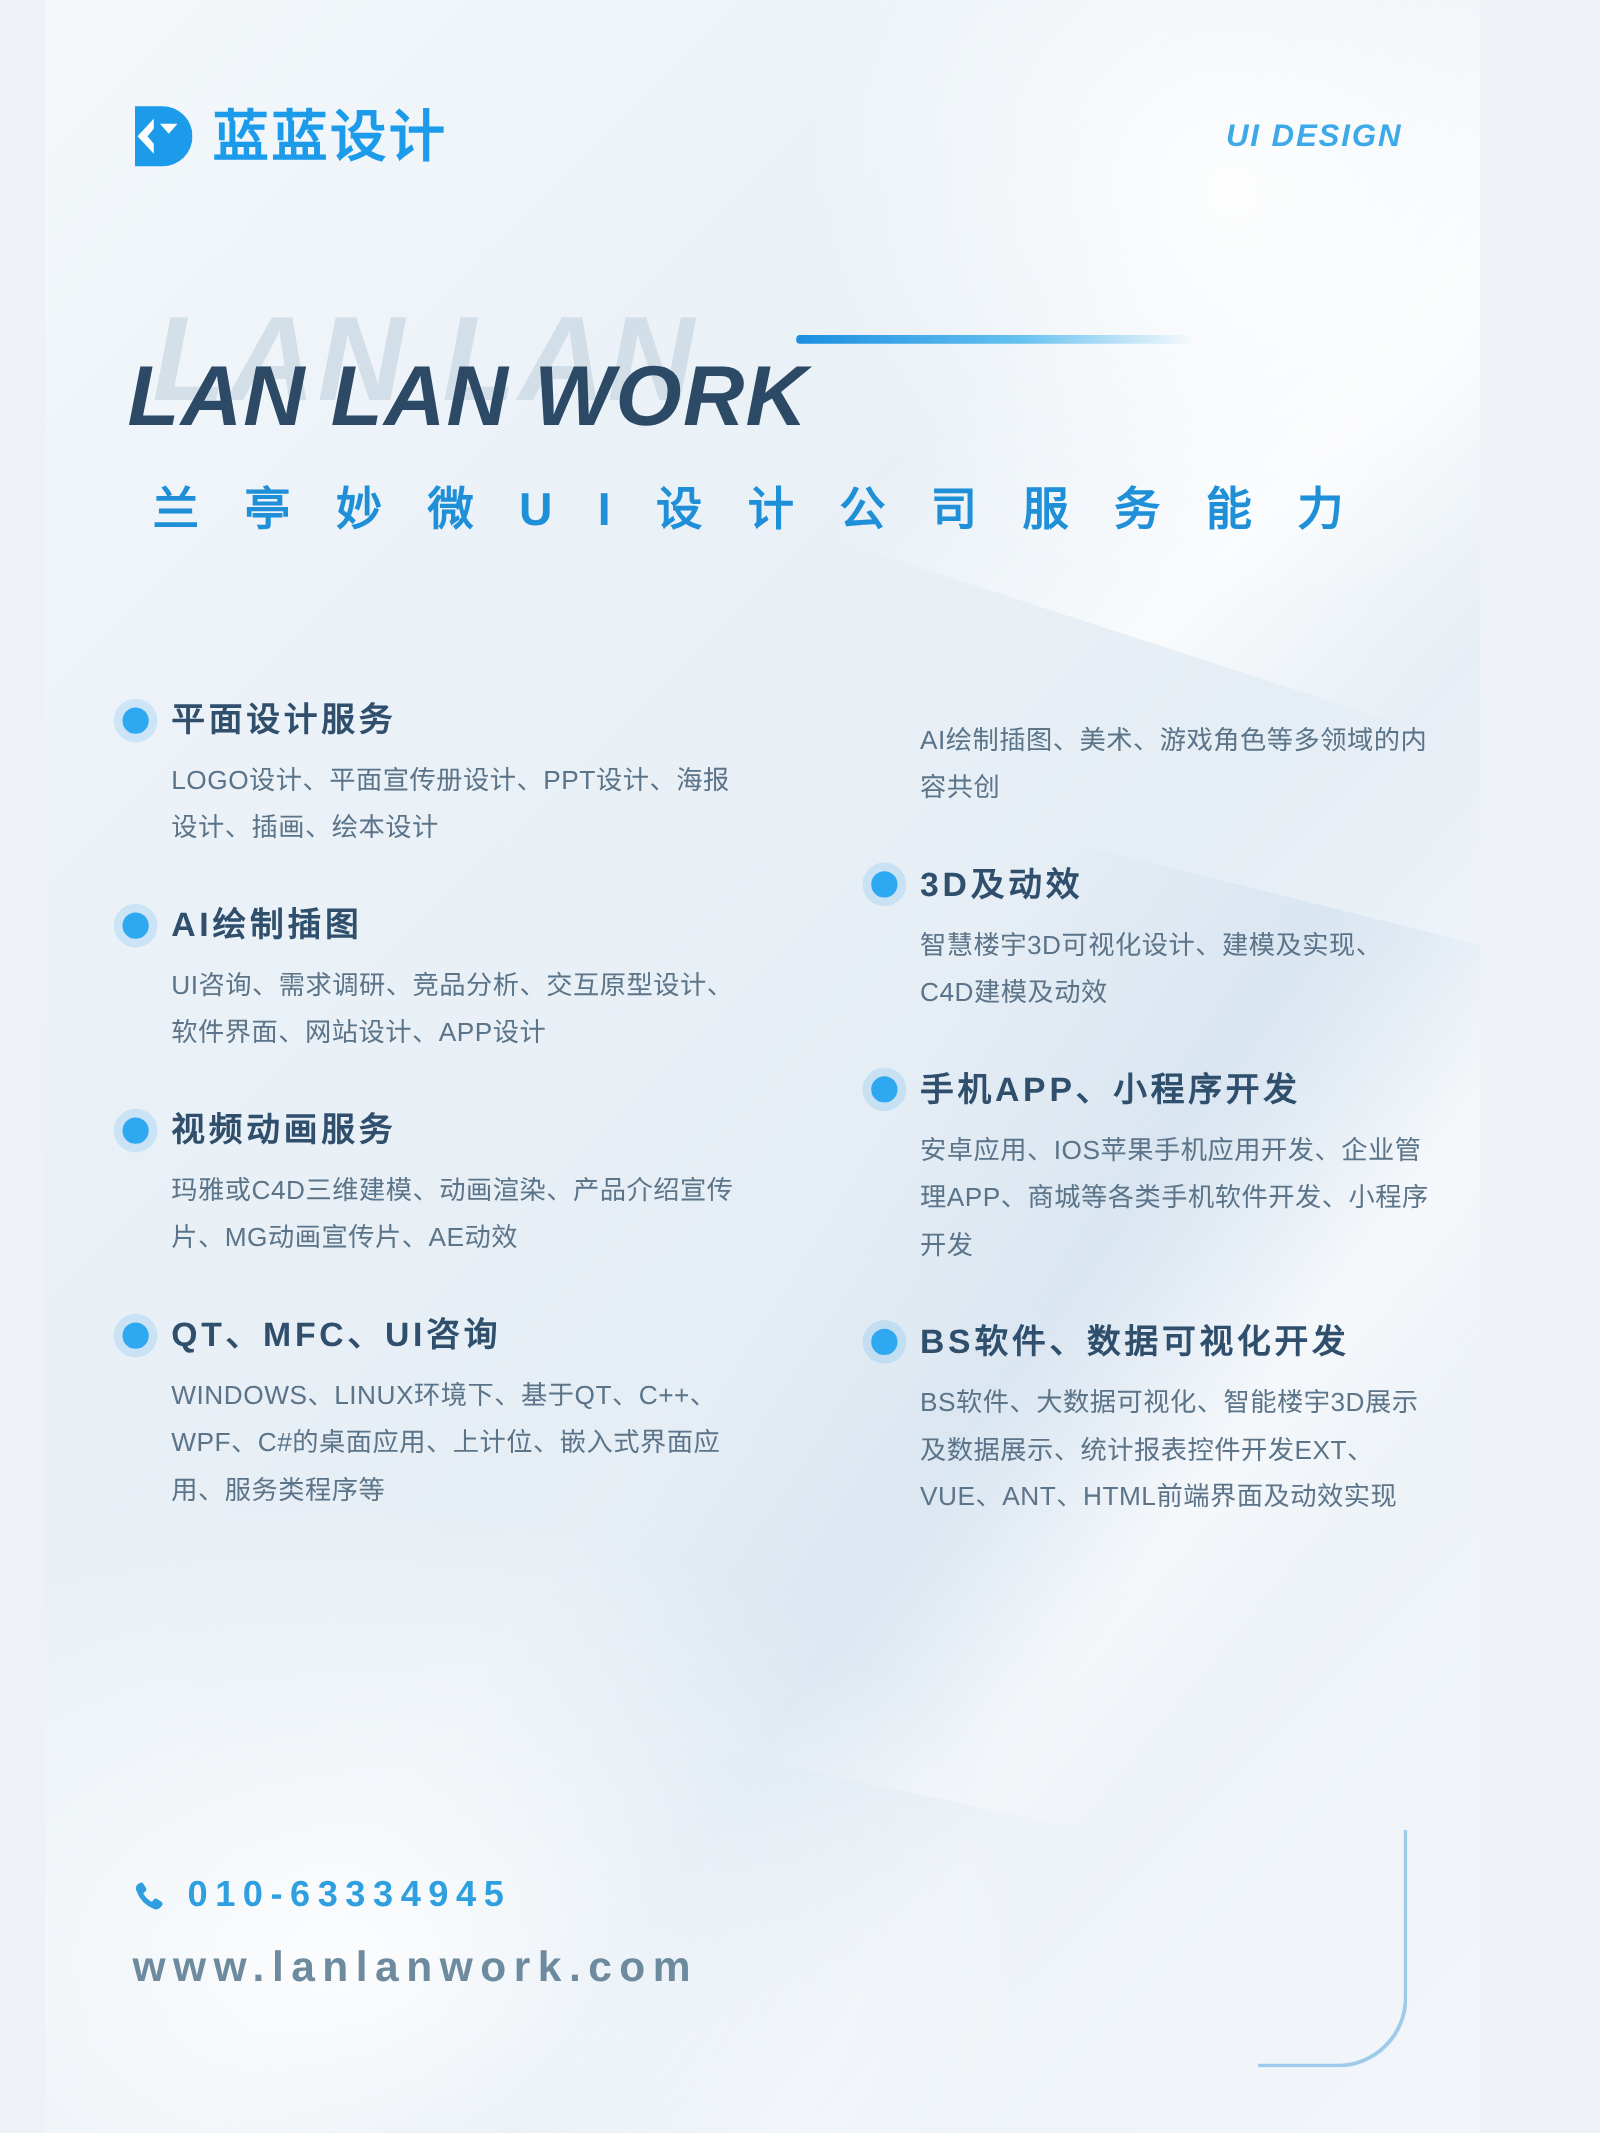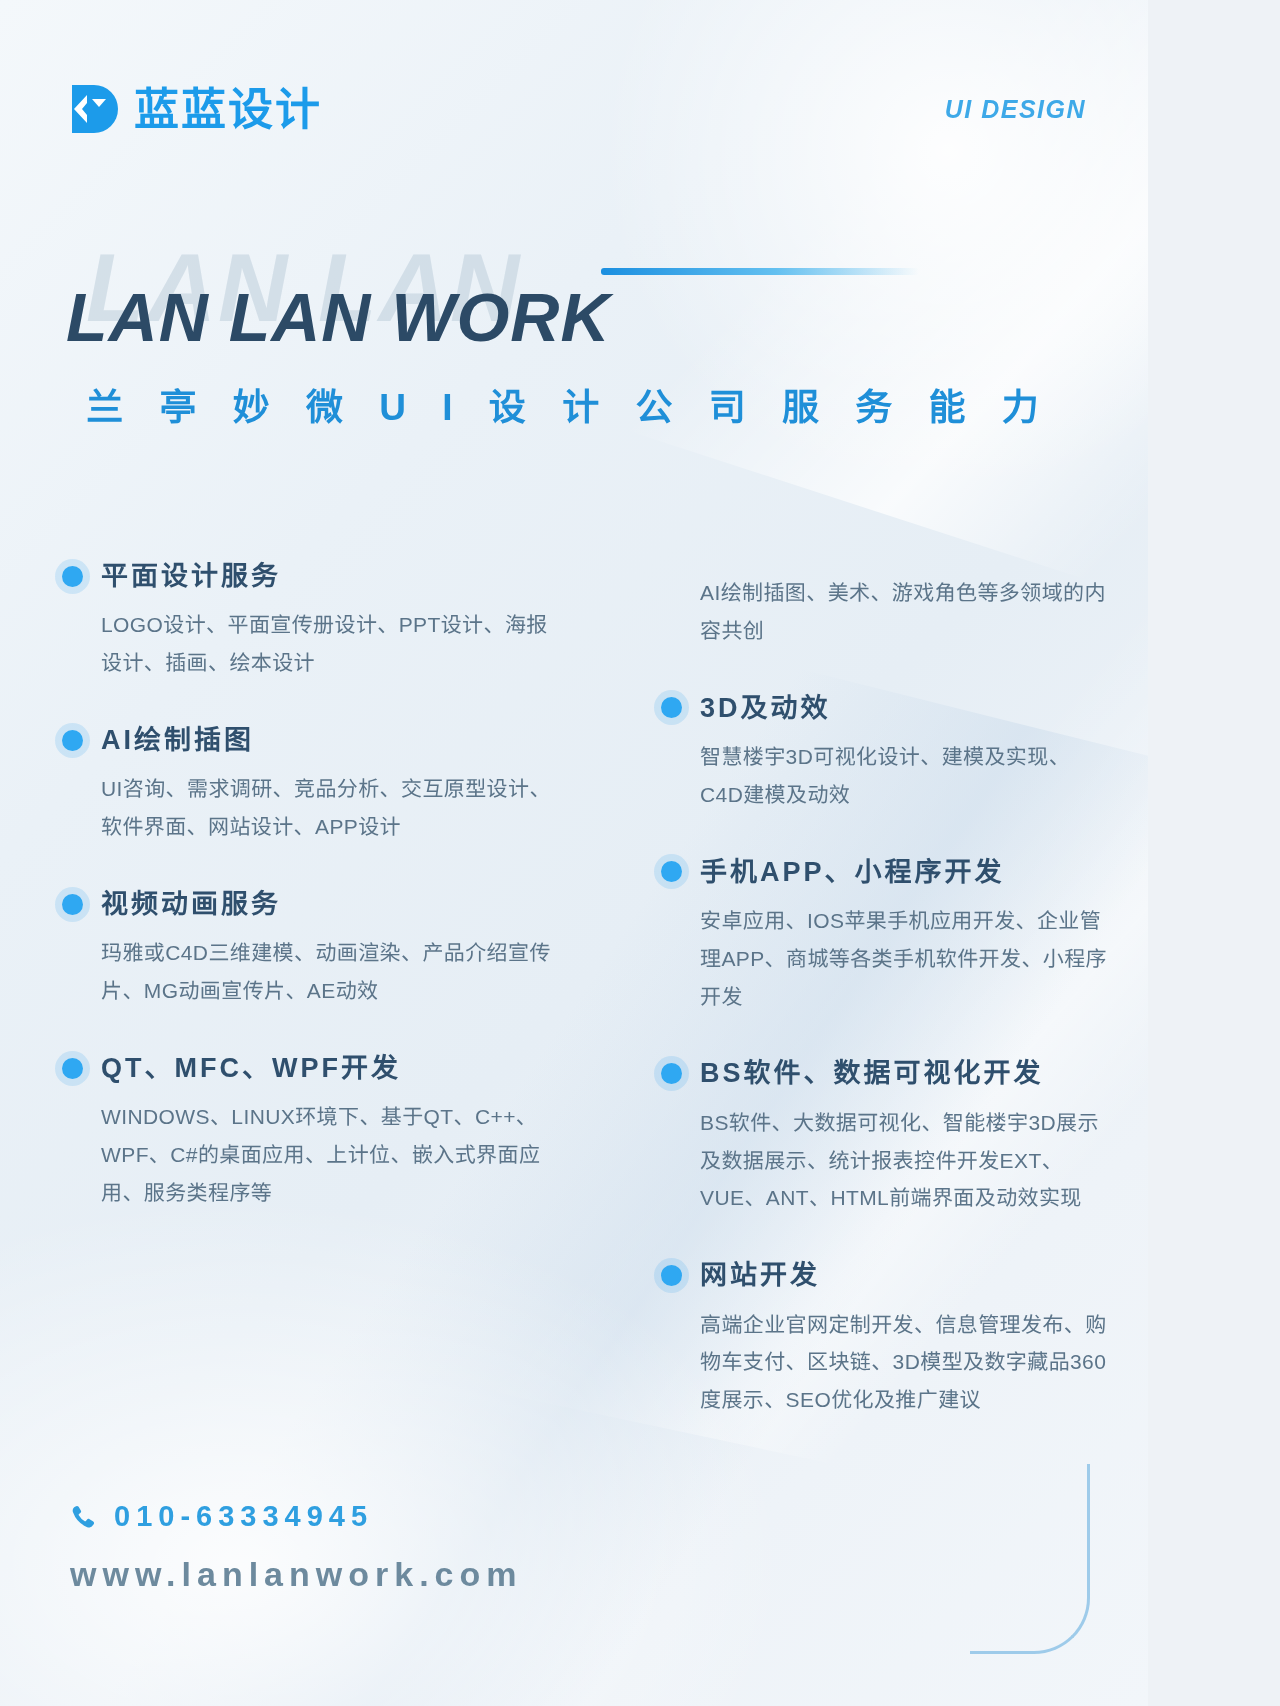--- a/index.html
+++ b/index.html
@@ -15,20 +15,21 @@
     overflow: hidden;
   }
 
   .poster {
     position: relative;
     width: 1148px;
     height: 1706px;
     background:
       linear-gradient(135deg, #f4f8fb 0%, #eaf1f7 30%, #e6eef5 55%, #eef3f8 80%, #f2f6fa 100%);
     overflow: hidden;
+    margin-left: 36px;
   }
 
   
   .streak {
     position: absolute;
     pointer-events: none;
   }
   .streak-1 {
     top: -300px; left: 520px;
     width: 1400px; height: 900px;
@@ -300,21 +301,21 @@
           <span class="dot"></span>
           <span class="service-title">视频动画服务</span>
         </div>
         <div class="service-desc">玛雅或C4D三维建模、动画渲染、产品介绍宣传片、MG动画宣传片、AE动效</div>
       </div>
 
 
       <div class="service">
         <div class="service-head">
           <span class="dot"></span>
-          <span class="service-title">QT、MFC、WPF开发</span>
+          <span class="service-title">QT、MFC、UI咨询</span>
         </div>
         <div class="service-desc">WINDOWS、LINUX环境下、基于QT、C++、WPF、C#的桌面应用、上计位、嵌入式界面应用、服务类程序等</div>
       </div>
 
     </div>
 
     <div class="col col-right">
 
       <div class="service">
         <div class="service-desc">AI绘制插图、美术、游戏角色等多领域的内容共创</div>
@@ -337,27 +338,20 @@
       </div>
 
       <div class="service">
         <div class="service-head">
           <span class="dot"></span>
           <span class="service-title">BS软件、数据可视化开发</span>
         </div>
         <div class="service-desc">BS软件、大数据可视化、智能楼宇3D展示及数据展示、统计报表控件开发EXT、VUE、ANT、HTML前端界面及动效实现</div>
       </div>
 
-      <div class="service">
-        <div class="service-head">
-          <span class="dot"></span>
-          <span class="service-title">网站开发</span>
-        </div>
-        <div class="service-desc">高端企业官网定制开发、信息管理发布、购物车支付、区块链、3D模型及数字藏品360度展示、SEO优化及推广建议</div>
-      </div>
 
     </div>
   </div>
 
   <div class="footer">
     <div class="phone-row">
       <span class="phone-icon">
         <svg viewBox="0 0 28 28" width="28" height="28" aria-hidden="true">
           <path d="M5.5 3.5c1.2-1 2.6-.6 3.3.6l2 3.3c.6 1 .4 2-.5 2.7l-1.3 1c-.3.3-.4.7-.2 1.1a16 16 0 0 0 6 6c.4.2.8.1 1.1-.2l1-1.3c.7-.9 1.7-1.1 2.7-.5l3.3 2c1.2.7 1.6 2.1.6 3.3l-1.3 1.5c-1.2 1.4-3.2 1.9-5 1.2A25.5 25.5 0 0 1 3 9.3c-.7-1.8-.2-3.8 1.2-5z" fill="#2f9fe0"></path>
         </svg>

